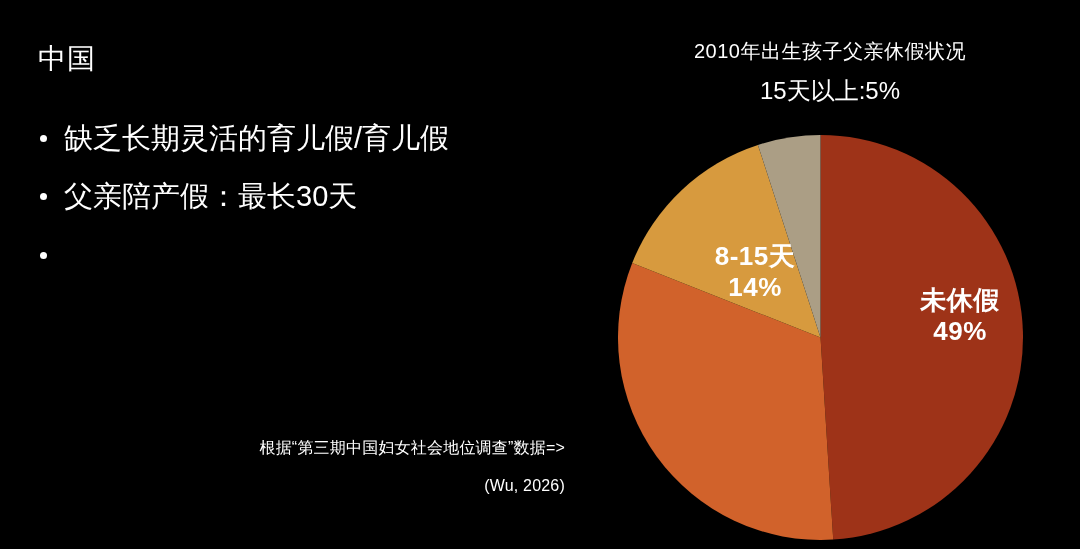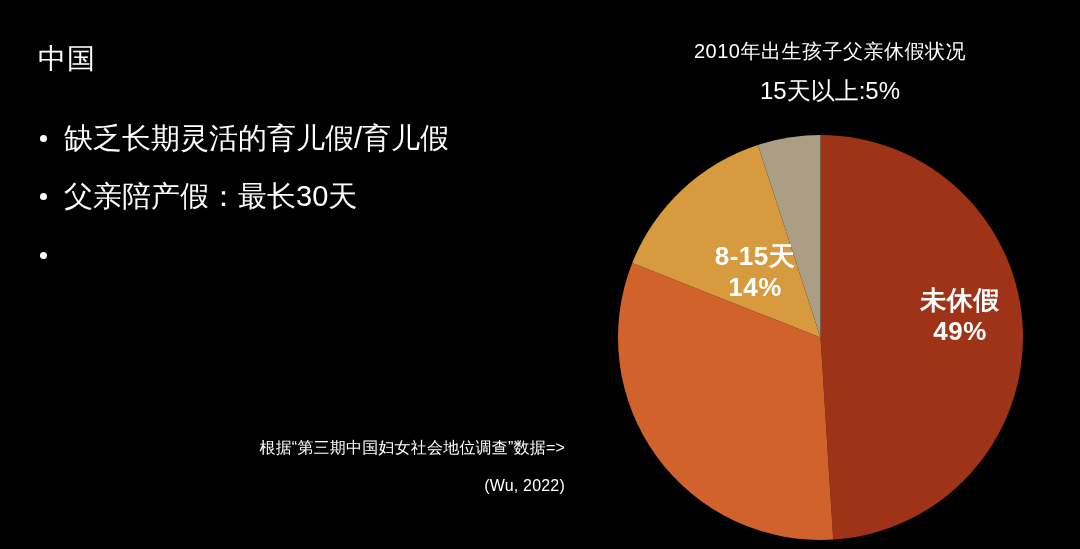--- a/index.html
+++ b/index.html
@@ -182,21 +182,21 @@
     </li>
     <li>
       <span class="bullet-dot"></span>
     </li>
   </ul>
 
 </div>
 
 <div id="footnote">
   <span class="fn-source">根据“第三期中国妇女社会地位调查”数据=&gt;</span>
-  <span class="fn-citation">(Wu, 2022)</span>
+  <span class="fn-citation">(Wu, 2026)</span>
 </div>
 
 <div id="chart-panel">
 
   <div id="chart-title">2010年出生孩子父亲休假状况</div>
 
   <div id="chart-subtitle">15天以上:5%</div>
 
   <div id="pie-wrap">
     <svg id="pie-svg" viewBox="0 0 405 405">

